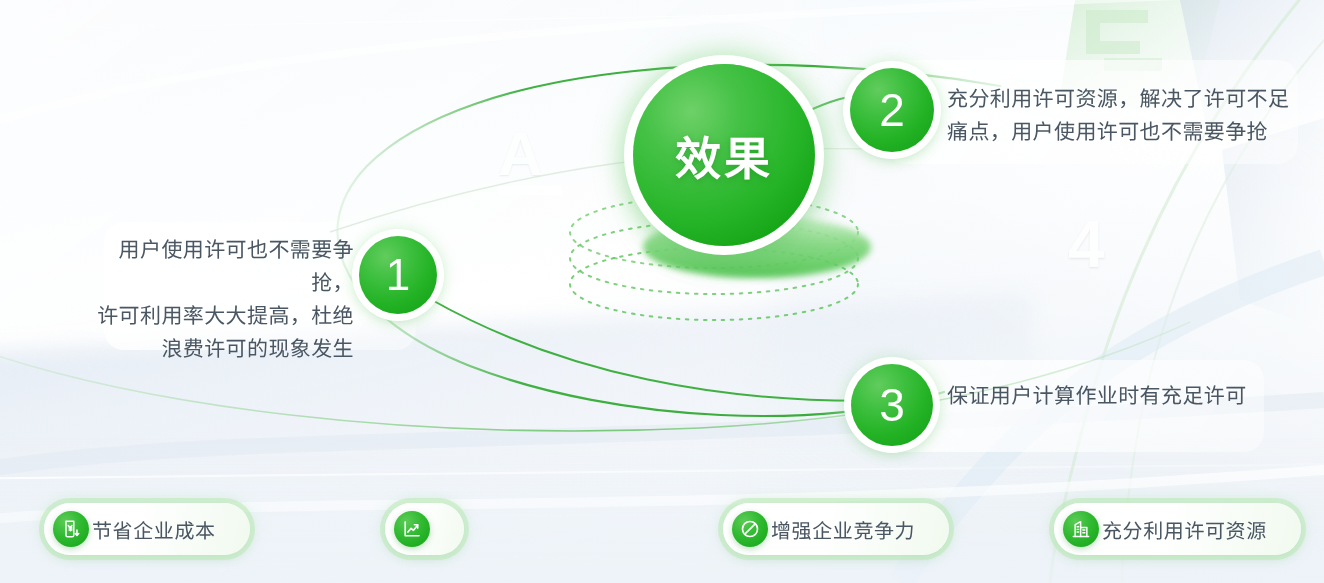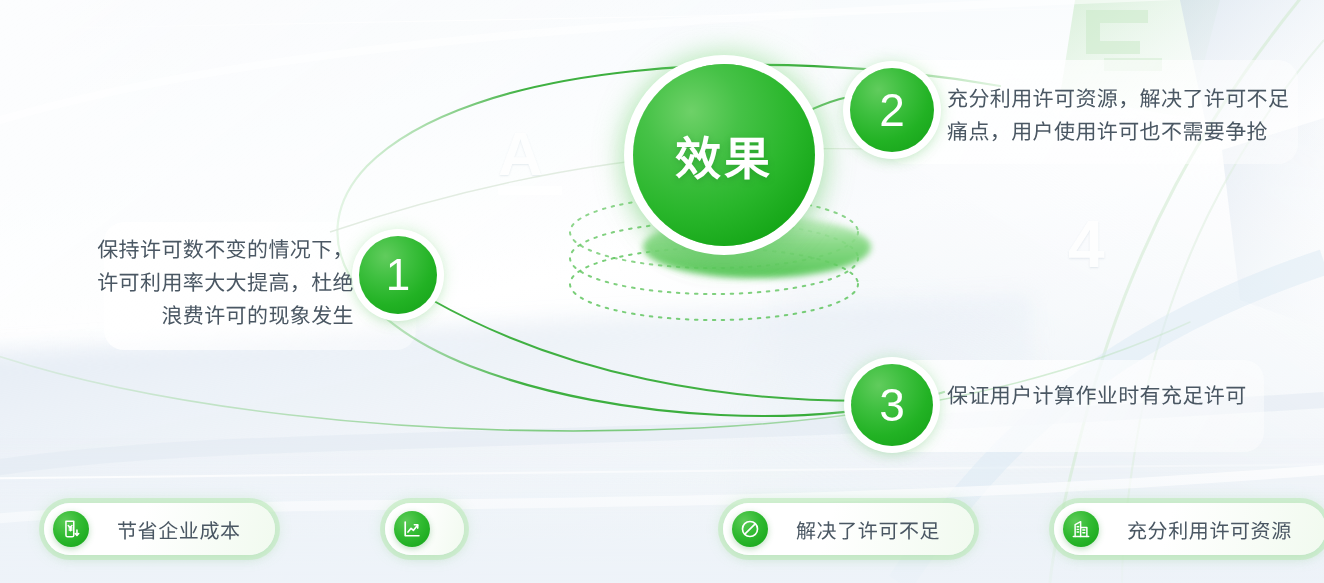--- a/index.html
+++ b/index.html
@@ -123,21 +123,21 @@
   #desc3{left:947px;top:379px;width:350px;text-align:left;}
 
   
   #pillbar{
     position:absolute;left:0;bottom:0;width:1324px;height:110px;
     display:flex;align-items:center;z-index:12;
     background:linear-gradient(to bottom,rgba(240,245,250,0),rgba(238,243,249,.75));
   }
   .pill{
     position:relative;height:52px;border-radius:26px;
-    display:flex;align-items:center;gap:28px;padding:0 34px 0 9px;
+    display:flex;align-items:center;gap:3px;padding:0 34px 0 9px;
     background:linear-gradient(105deg,#ffffff 0%,#ffffff 42%,#f1faef 100%);
     box-shadow:
       0 0 0 5px rgba(186,233,182,.55),
       0 0 14px 3px rgba(150,220,150,.28),
       0 5px 12px -5px rgba(90,150,100,.25);
   }
   .pill + .pill{margin-left:0;}
   .pill-icon{
     width:36px;height:36px;border-radius:50%;flex:0 0 36px;
     background:radial-gradient(circle at 34% 28%,#5ccb57 0%,#30ba31 44%,#12a315 100%);
@@ -239,21 +239,21 @@
   <div class="node" id="node1">
     <span>1</span>
   </div>
   <div class="node" id="node2">
     <span>2</span>
   </div>
   <div class="node" id="node3">
     <span>3</span>
   </div>
 
-  <div class="desc" id="desc1">保持许可数不变的情况下，
+  <div class="desc" id="desc1">用户使用许可也不需要争抢，
 许可利用率大大提高，杜绝
 浪费许可的现象发生</div>
   <div class="desc" id="desc3">保证用户计算作业时有充足许可</div>
   <div class="desc" id="desc2">充分利用许可资源，解决了许可不足
 痛点，用户使用许可也不需要争抢</div>
 
   <div id="pillbar">
 
     <div class="pill" id="pill-0">
       <span class="pill-icon">
@@ -276,21 +276,21 @@
       </span>
     </div>
 
     <div class="pill" id="pill-2">
       <span class="pill-icon">
         <svg width="22" height="22" viewBox="0 0 24 24" fill="none" stroke="#ffffff" stroke-width="1.8" stroke-linecap="round">
           <circle cx="12" cy="12" r="8.2"></circle>
           <path d="M6.6 17.4L17.4 6.6"></path>
         </svg>
       </span>
-      <span class="pill-label">解决了许可不足</span>
+      <span class="pill-label">增强企业竞争力</span>
     </div>
 
     <div class="pill" id="pill-3">
       <span class="pill-icon">
         <svg width="22" height="22" viewBox="0 0 24 24" fill="none" stroke="#ffffff" stroke-width="1.6" stroke-linecap="round" stroke-linejoin="round">
           <path d="M3.6 20.2h16.8"></path>
           <path d="M5.6 20.2V7.2l6-3.2v16.2"></path>
           <path d="M11.6 10.4h6.8v9.8"></path>
           <path d="M7.8 9.6h1.6M7.8 12.4h1.6M7.8 15.2h1.6M14 13.2h2.2M14 16.2h2.2"></path>
         </svg>

